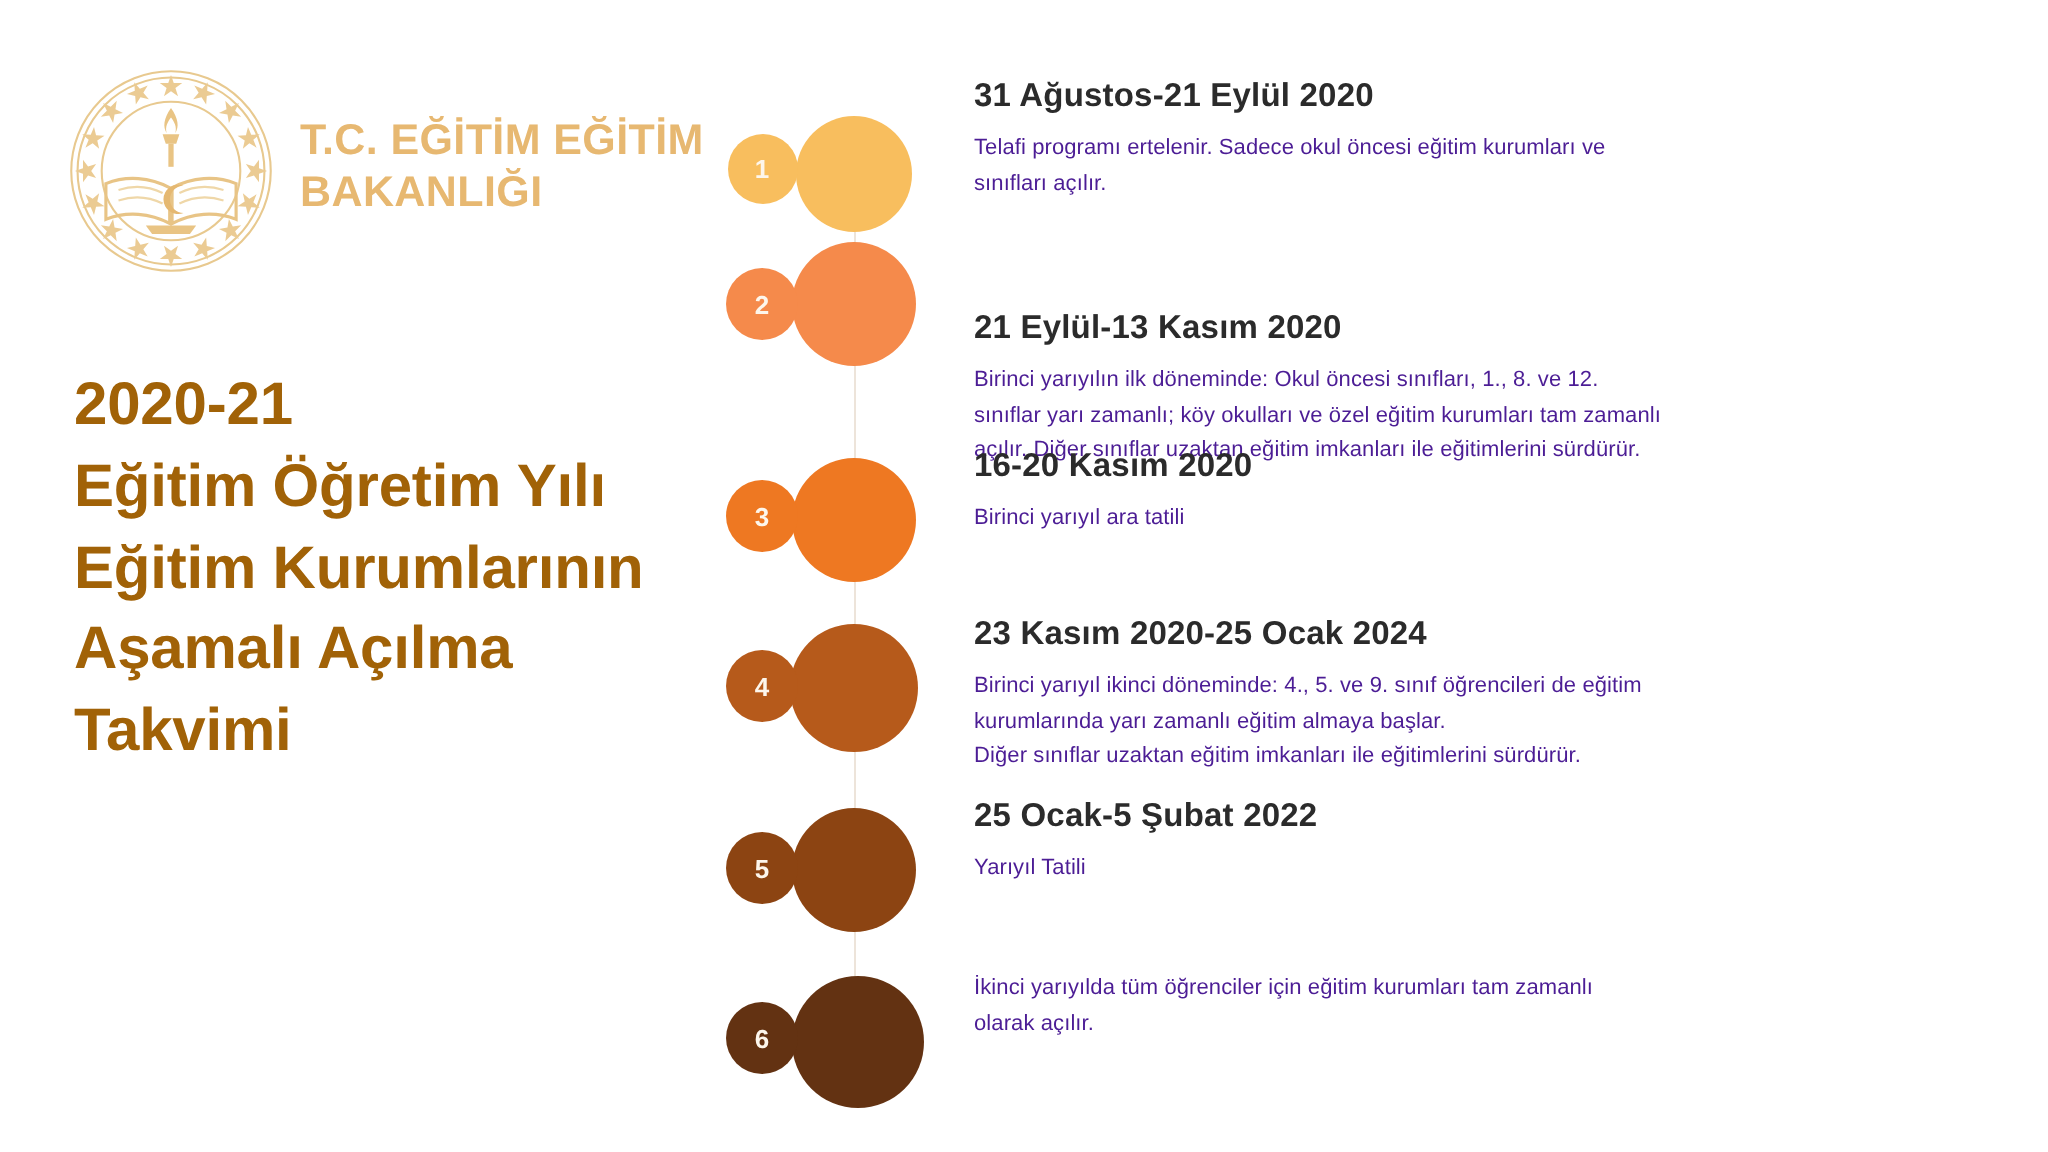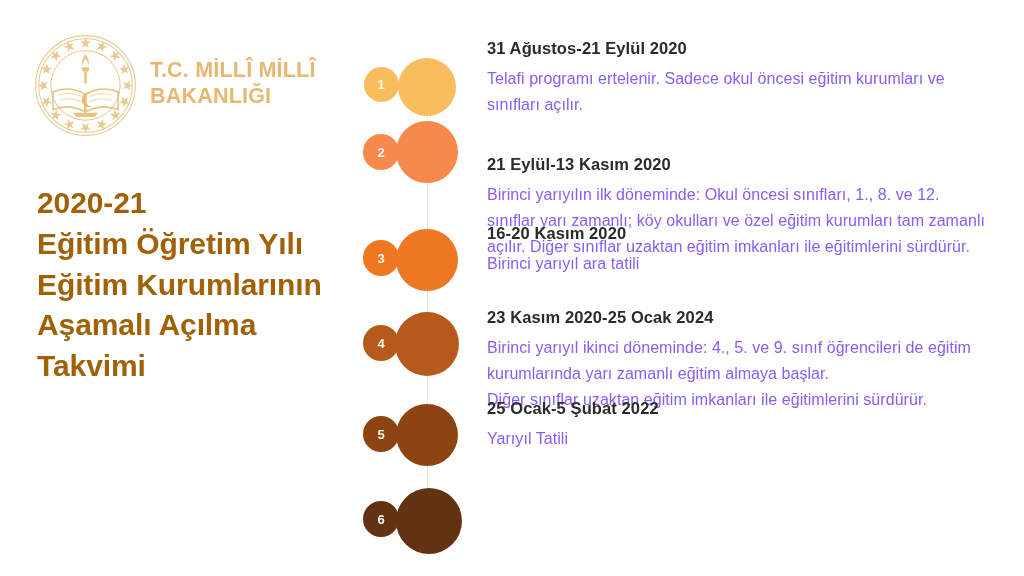--- a/index.html
+++ b/index.html
@@ -122,23 +122,23 @@
   .tl-heading {
     font-weight: bold;
     font-size: 16.5px;
     line-height: 1.2;
     color: #2b2b2b;
     letter-spacing: 0.1px;
     margin: 0 0 7px 0;
   }
 
   .tl-body {
-    font-size: 16px;
+    font-size: 11px;
     line-height: 1.62;
-    color: #8b5cf6;
+    color: #4c1d95;
     margin: 0;
     white-space: pre-line;
     letter-spacing: 0.05px;
   }
 </style>
 </head>
 <body>
 
 <div id="left-panel">
 
@@ -185,21 +185,21 @@
           <path d="M50 128 C 66 123, 80 125, 92 131"></path>
           <path d="M150 118 C 134 113, 120 115, 108 121"></path>
           <path d="M150 128 C 134 123, 120 125, 108 131"></path>
         </g>
 
         <path d="M112 114 A 14 14 0 1 0 112 140 A 11 11 0 1 1 112 114 Z" fill="#E5B871"></path>
 
         <path d="M76 152 L124 152 L118 160 L82 160 Z" fill="#E9C484"></path>
       </svg>
     </span>
-    <span id="logo-wordmark">T.C. MİLLÎ MİLLÎ
+    <span id="logo-wordmark">T.C. EĞİTİM EĞİTİM
 BAKANLIĞI</span>
   </div>
 
   <h1 id="headline">2020-21
 Eğitim Öğretim Yılı
 Eğitim Kurumlarının
 Aşamalı Açılma
 Takvimi</h1>
 </div>
 
@@ -263,15 +263,17 @@
         <div class="tl-heading">25 Ocak-5 Şubat 2022</div>
         <p class="tl-body">Yarıyıl Tatili</p>
       </div>
     </div>
     <div class="tl-row" style="top: 488px;">
       <div class="tl-marker">
         <span class="tl-big-dot" style="width: 66px; height: 66px; left: 41px; top: 0px; background: rgb(99, 50, 18);"></span>
         <span class="tl-num-dot" style="width: 36px; height: 36px; left: 8px; top: 13px; background: rgb(99, 50, 18); color: rgb(253, 246, 236);">6</span>
       </div>
       <div class="tl-content" style="top: -2px;">
+        <p class="tl-body">İkinci yarıyılda tüm öğrenciler için eğitim kurumları tam zamanlı
+olarak açılır.</p>
       </div>
     </div>
   </div>
 
 </body></html>

